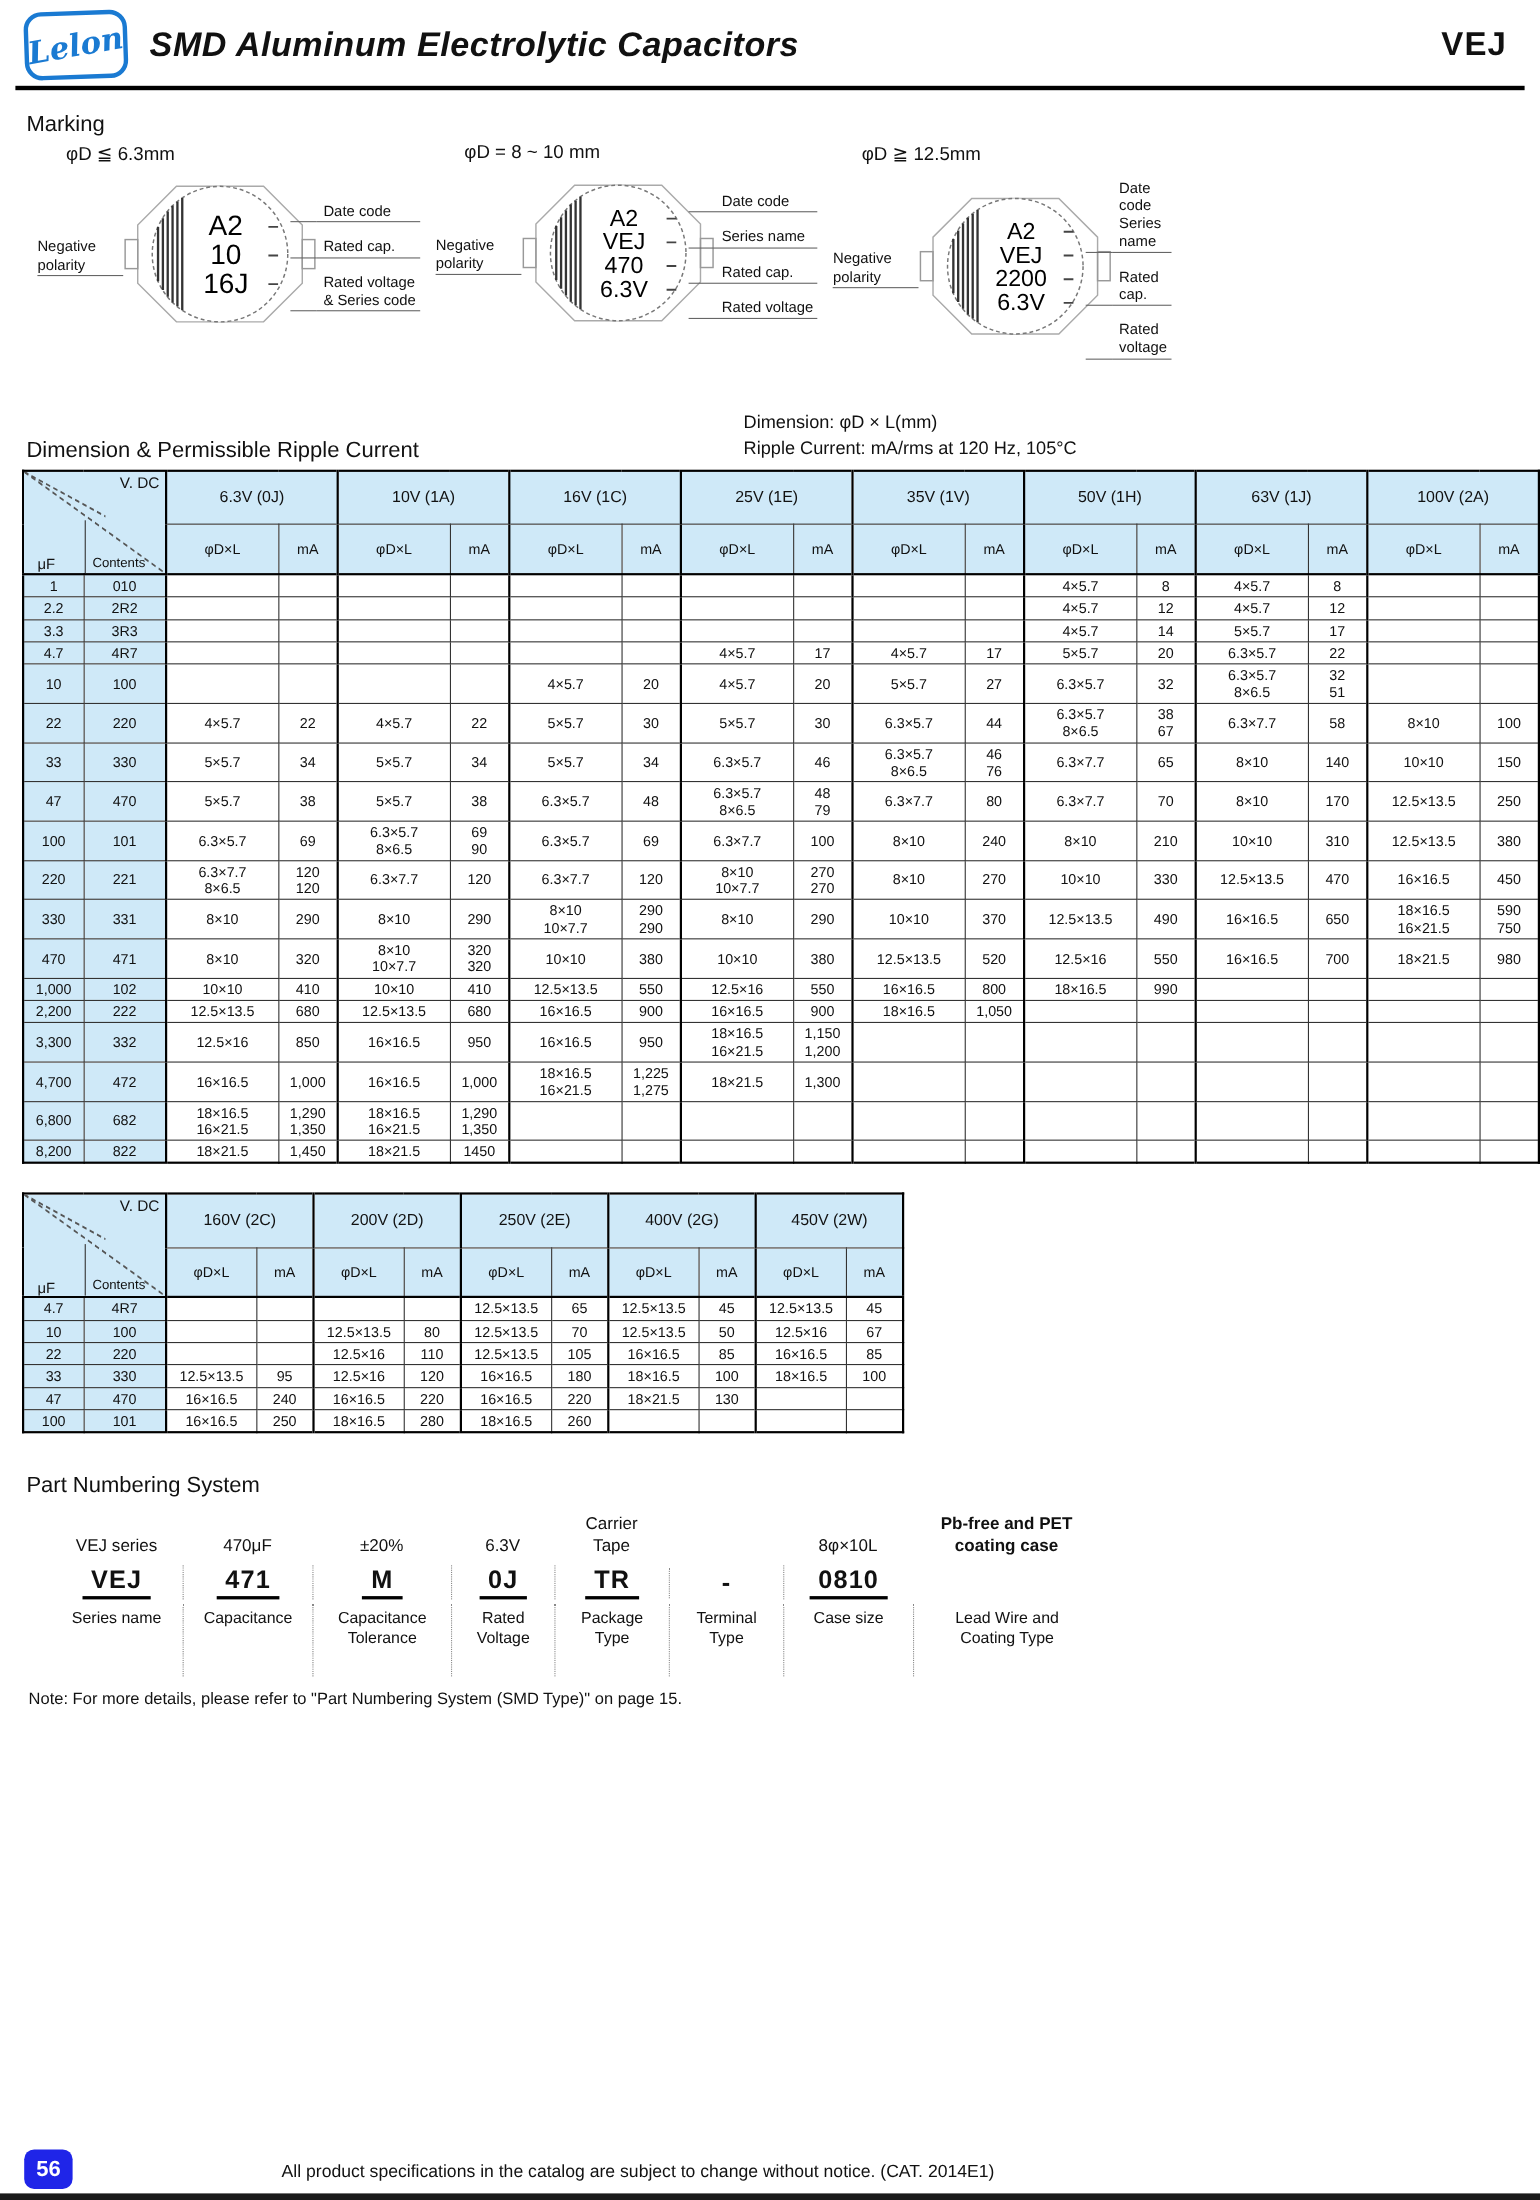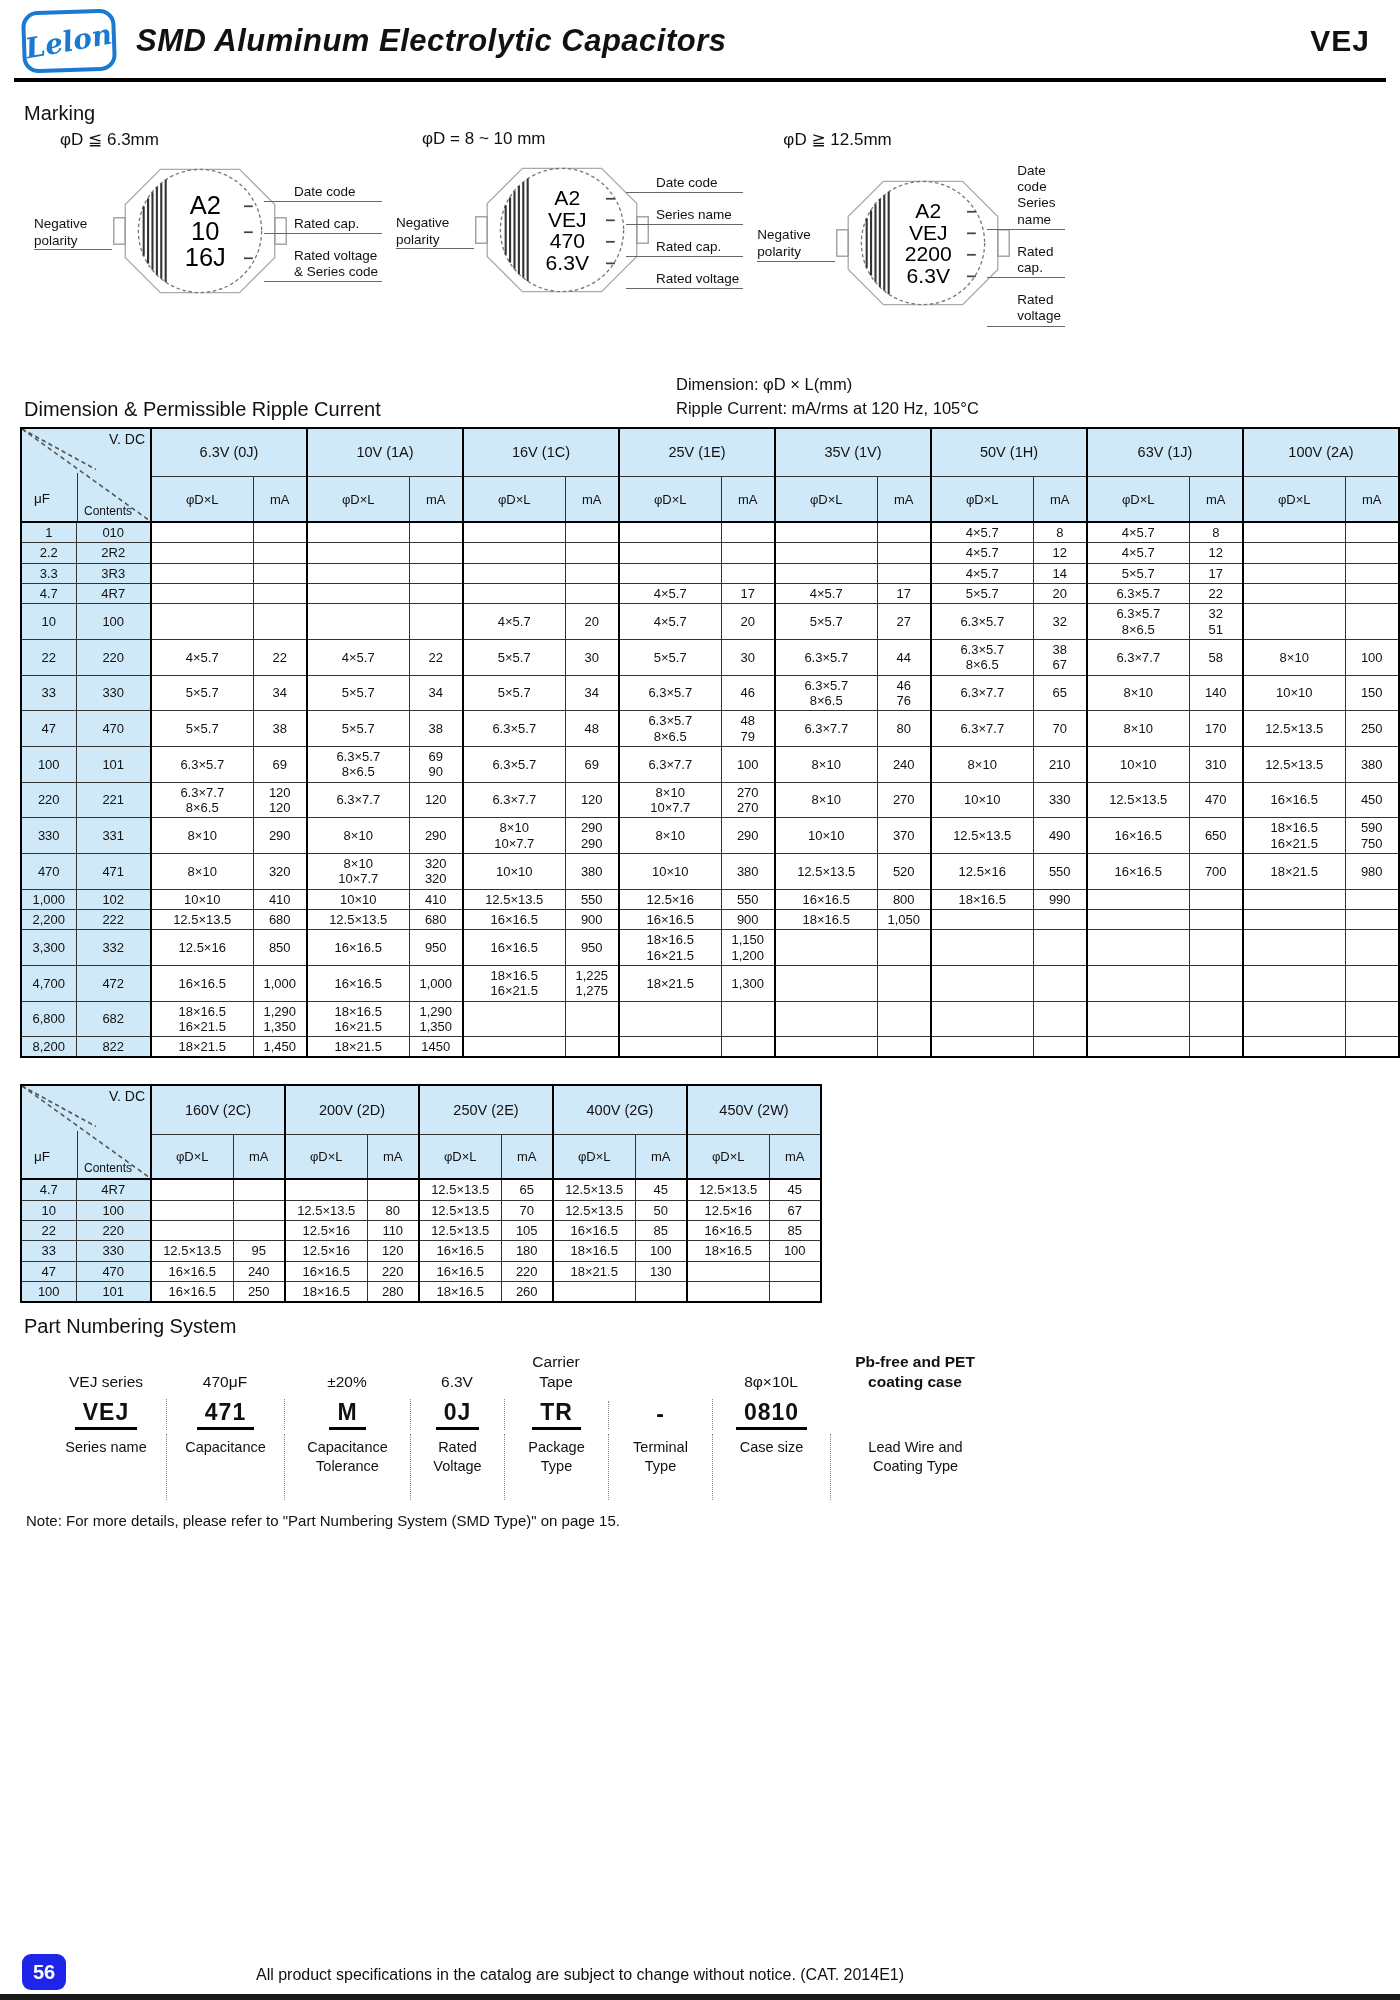--- a/index.html
+++ b/index.html
@@ -58,21 +58,21 @@
   thead th{background:var(--hdr);font-weight:normal;}
   thead{border-bottom:2px solid #000;}
   th.vhead{font-size:14.5px;}
   th.gs,td.gs{border-left:2px solid #000;}
   td.uf,td.code{background:var(--hdr);}
   td.code{border-right:2px solid #000;}
   td.dimc,td.mac{background:#fff;}
   th.cornerTh{padding:0;position:relative;background:var(--hdr);}
   .corner{position:relative;width:100%;height:100%;min-height:48px;}
   .c-vdc{position:absolute;top:2px;right:5px;font-size:14px;}
-  .c-uf{position:absolute;bottom:14px;left:12px;font-size:13.5px;}
+  .c-uf{position:absolute;bottom:0;left:12px;font-size:13.5px;}
   .c-cont{position:absolute;bottom:3px;left:62px;font-size:12px;}
   .c-div{position:absolute;left:55px;bottom:0;height:52%;border-left:1px solid var(--line);}
   .corner svg{position:absolute;inset:0;width:100%;height:100%;}
   #t2{margin-top:26px;}
   
   #pn-grid{
     display:grid;margin:14px 0 0 46px;
     grid-template-columns:120px 118px 126px 94px 104px 104px 118px 170px;
     row-gap:4px;align-items:end;
   }
@@ -805,21 +805,21 @@
         <td class="dimc gs">18×16.5</td>
         <td class="mac">260</td>
         <td class="dimc gs"></td>
         <td class="mac"></td>
         <td class="dimc gs"></td>
         <td class="mac"></td>
       </tr>
     </tbody>
   </table>
 
-<div class="sec-title" style="margin-top:12px">Part Numbering System</div>
+<div class="sec-title" style="margin-top:36px">Part Numbering System</div>
 <div id="pn-grid">
     <div class="pn-example" style="grid-area: 1 / 1;">VEJ series</div>
     <div class="pn-code-cell" style="grid-area: 2 / 1;"><span class="pn-code">VEJ</span></div>
     <div class="pn-label" style="grid-area: 3 / 1;">Series name</div>
     <div class="pn-example" style="grid-area: 1 / 2;">470μF</div>
     <div class="pn-code-cell pn-sep" style="grid-area: 2 / 2;"><span class="pn-code">471</span></div>
     <div class="pn-label pn-sep" style="grid-area: 3 / 2;">Capacitance</div>
     <div class="pn-example" style="grid-area: 1 / 3;">±20%</div>
     <div class="pn-code-cell pn-sep" style="grid-area: 2 / 3;"><span class="pn-code">M</span></div>
     <div class="pn-label pn-sep" style="grid-area: 3 / 3;">Capacitance

